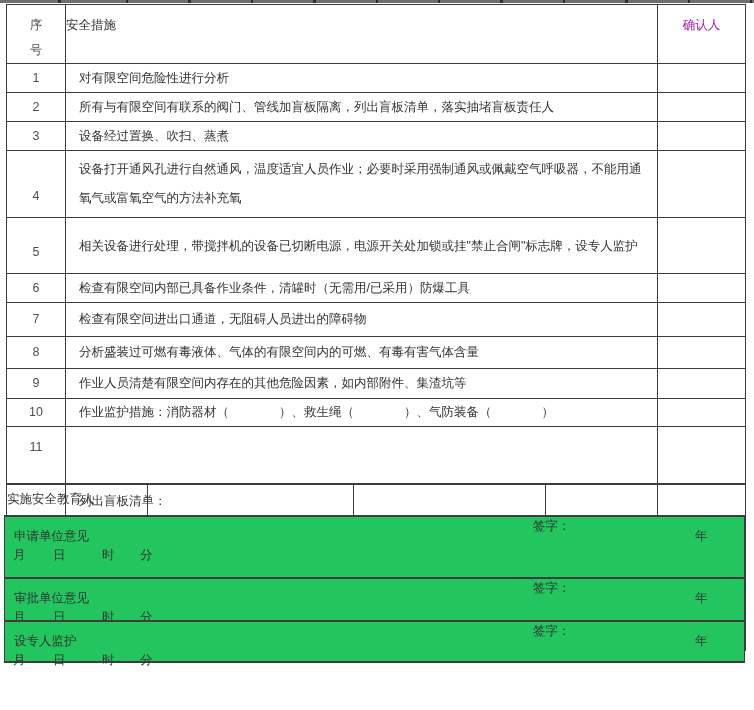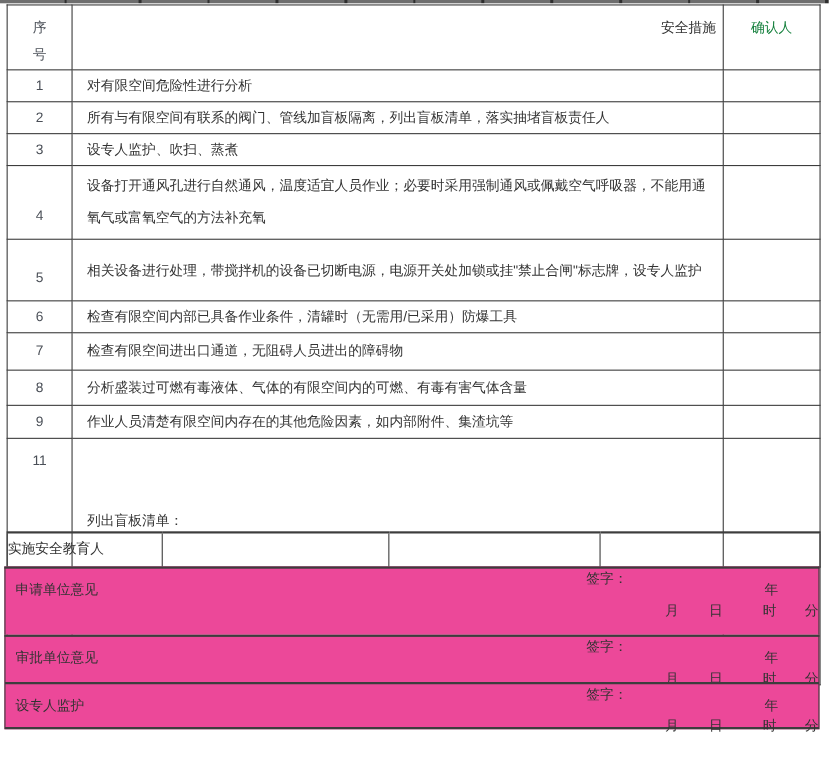--- a/index.html
+++ b/index.html
@@ -18,35 +18,35 @@
     position:absolute; top:4px; left:6px; width:739px;
     border-collapse:collapse; table-layout:fixed;
   }
   table.main td {
     border:1px solid #3d3d3d; vertical-align:middle;
     line-height:27px; overflow:hidden;
   }
   td.c-no { text-align:center; color:#4a4f57; }
   td.c-text { padding-left:13px; padding-right:6px; white-space:pre-wrap; }
   tr.hdr td { vertical-align:top; text-align:center; padding-top:8px; line-height:25px; }
-  tr.hdr td.c-text { text-align:right; padding-left:0; white-space:normal;margin-top:20px; }
+  tr.hdr td.c-text { text-align:left; padding-left:0; white-space:normal;margin-top:20px; }
   .vbot { vertical-align:bottom !important; padding-bottom:7px; }
   .vtop { vertical-align:top !important; padding-top:7px; }
   td.other-cell { vertical-align:top; padding-top:7px; line-height:26px; }
   .compiler-line { margin-left:384px; margin-top:0; }
   table.edu {
     position:absolute; top:483px; left:6px; width:739px;
     border-collapse:collapse; table-layout:fixed;
   }
   table.edu td { border:1px solid #3d3d3d; border-top:2px solid #3d3d3d; height:31px; vertical-align:middle; }
   td.edu-label { text-align:left; }
   .sections { position:absolute; top:515px; left:4px; width:741px; }
   .section {
     position:relative; border-left:1px solid #3d3d3d; border-right:1px solid #3d3d3d;
-    border-top:2px solid #3d3d3d; background:#ec4899;text-align:right;
+    border-top:2px solid #3d3d3d; background:#22c55e;
   }
   .section:last-child { border-bottom:2px solid #3d3d3d; }
   .sec-h1 { height:62px; }
   .sec-h2 { height:43px; }
   .sec-line1 { position:relative; padding-top:11px; height:30px; line-height:16px; }
   .sec-title { position:absolute; left:9px; top:11px; }
   .sec-sign  { position:absolute; left:528px; top:1px; }
   .sec-year  { position:absolute; left:690px; top:11px; }
   .sec-line2 { position:relative; height:20px; line-height:16px; }
   .dp { display:inline-block; }
@@ -68,35 +68,35 @@
         <col style="width:592px">
         <col style="width:88px">
       </colgroup>
     <tbody>
         <tr class="hdr" style="height:57px">
       <td class="c-no">
         <div>序</div>
         <div>号</div>
       </td>
       <td class="c-text">安全措施</td>
-      <td class="c-no" style="color:#15803d;">确认人</td>
+      <td class="c-no" style="color:#a21caf;">确认人</td>
     </tr>
     <tr style="height:29px">
       <td class="c-no">1</td>
       <td class="c-text">对有限空间危险性进行分析</td>
       <td></td>
     </tr>
     <tr style="height:29px">
       <td class="c-no">2</td>
       <td class="c-text">所有与有限空间有联系的阀门、管线加盲板隔离，列出盲板清单，落实抽堵盲板责任人</td>
       <td></td>
     </tr>
     <tr style="height:29px">
       <td class="c-no">3</td>
-      <td class="c-text">设专人监护、吹扫、蒸煮</td>
+      <td class="c-text">设备经过置换、吹扫、蒸煮</td>
       <td></td>
     </tr>
     <tr style="height:67px">
       <td class="c-no vbot">4</td>
       <td class="c-text" style="line-height:29px">设备打开通风孔进行自然通风，温度适宜人员作业；必要时采用强制通风或佩戴空气呼吸器，不能用通氧气或富氧空气的方法补充氧</td>
       <td></td>
     </tr>
     <tr style="height:56px">
       <td class="c-no vbot">5</td>
       <td class="c-text" style="line-height:28px">相关设备进行处理，带搅拌机的设备已切断电源，电源开关处加锁或挂"禁止合闸"标志牌，设专人监护</td>
@@ -113,20 +113,25 @@
       <td></td>
     </tr>
     <tr style="height:32px">
       <td class="c-no">8</td>
       <td class="c-text">分析盛装过可燃有毒液体、气体的有限空间内的可燃、有毒有害气体含量</td>
       <td></td>
     </tr>
     <tr style="height:30px">
       <td class="c-no">9</td>
       <td class="c-text">作业人员清楚有限空间内存在的其他危险因素，如内部附件、集渣坑等</td>
+      <td></td>
+    </tr>
+    <tr style="height:28px">
+      <td class="c-no">10</td>
+      <td class="c-text">作业监护措施：消防器材（　　　　）、救生绳（　　　　）、气防装备（　　　　）</td>
       <td></td>
     </tr>
     <tr style="height:58px">
       <td class="c-no vtop">11</td>
       <td class="c-text other-cell">
         <div>列出盲板清单：</div>
         <div class="compiler-line">编制人：</div>
       </td>
       <td></td>
     </tr>

